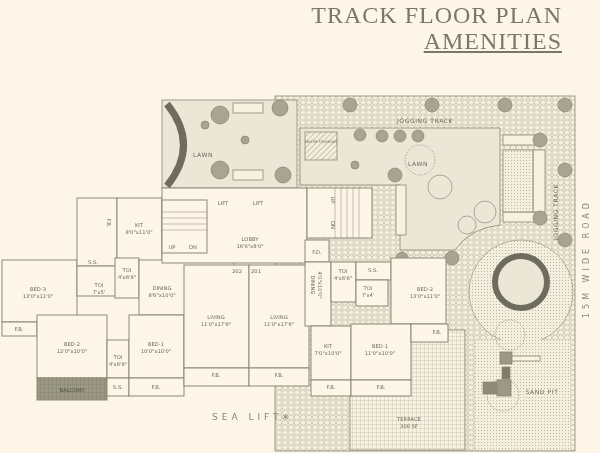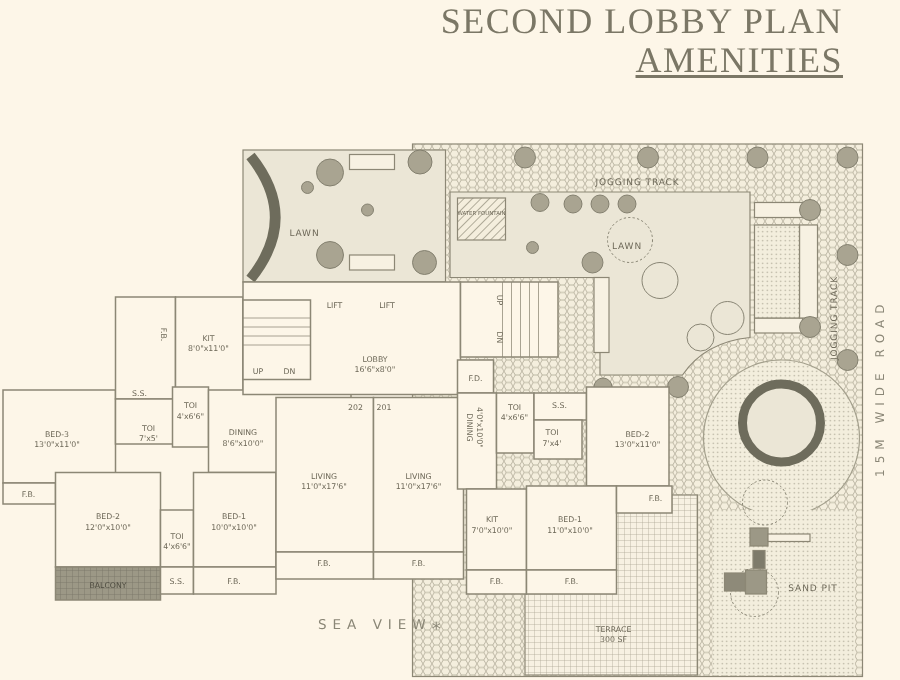--- a/index.html
+++ b/index.html
@@ -9,21 +9,21 @@
   .t2 { top:28px; font-size:24px;text-decoration:underline; }
   svg.plan { position:absolute; left:0; top:0; }
   .lbl { font-family:"DejaVu Sans", sans-serif; font-size:5.2px; fill:#6d6858; text-anchor:middle; }
   .lbl-b { font-family:"DejaVu Sans", sans-serif; font-size:6px; fill:#6d6858; text-anchor:middle; letter-spacing:0.6px; }
   .sea { position:absolute; left:212px; top:412px; font-size:9px; letter-spacing:4px; color:#8a8676; }
   .road { position:absolute; left:582px; top:318px; transform-origin:0 0; transform:rotate(-90deg); font-size:8px; letter-spacing:4px; color:#8a8676; white-space:nowrap; }
 </style>
 </head>
 <body>
 
-<div class="title t1">SECOND  LOBBY PLAN</div>
+<div class="title t1">TRACK  FLOOR PLAN</div>
 <div class="title t2">AMENITIES</div>
 
 <svg class="plan" width="600" height="453" viewBox="0 0 600 453">
   <defs>
     <pattern id="hex" width="6" height="5" patternUnits="userSpaceOnUse">
       <rect width="6" height="5" fill="#f4eedd"></rect>
       <path d="M0 2.5 L1.5 0 L4.5 0 L6 2.5 L4.5 5 L1.5 5 Z" fill="none" stroke="#a9a491" stroke-width="0.5"></path>
     </pattern>
     <pattern id="grid" width="4" height="4" patternUnits="userSpaceOnUse">
       <rect width="4" height="4" fill="#f7f1e2"></rect>
@@ -230,14 +230,14 @@
     <text class="lbl" x="328" y="355">7'0"x10'0"</text>
     <text class="lbl" x="380" y="348">BED-1</text>
     <text class="lbl" x="380" y="355">11'0"x10'0"</text>
     <text class="lbl" x="279" y="377">F.B.</text>
     <text class="lbl" x="331" y="389">F.B.</text>
     <text class="lbl" x="381" y="389">F.B.</text>
     <text class="lbl" x="437" y="334">F.B.</text>
   </g>
 </svg>
 
-<div class="sea"><span>SEA VIEW</span><span style="font-size:12px;vertical-align:top;letter-spacing:0">*</span></div>
+<div class="sea"><span>SEA LIFT</span><span style="font-size:12px;vertical-align:top;letter-spacing:0">*</span></div>
 <div class="road">15M WIDE ROAD</div>
 
 </body></html>

